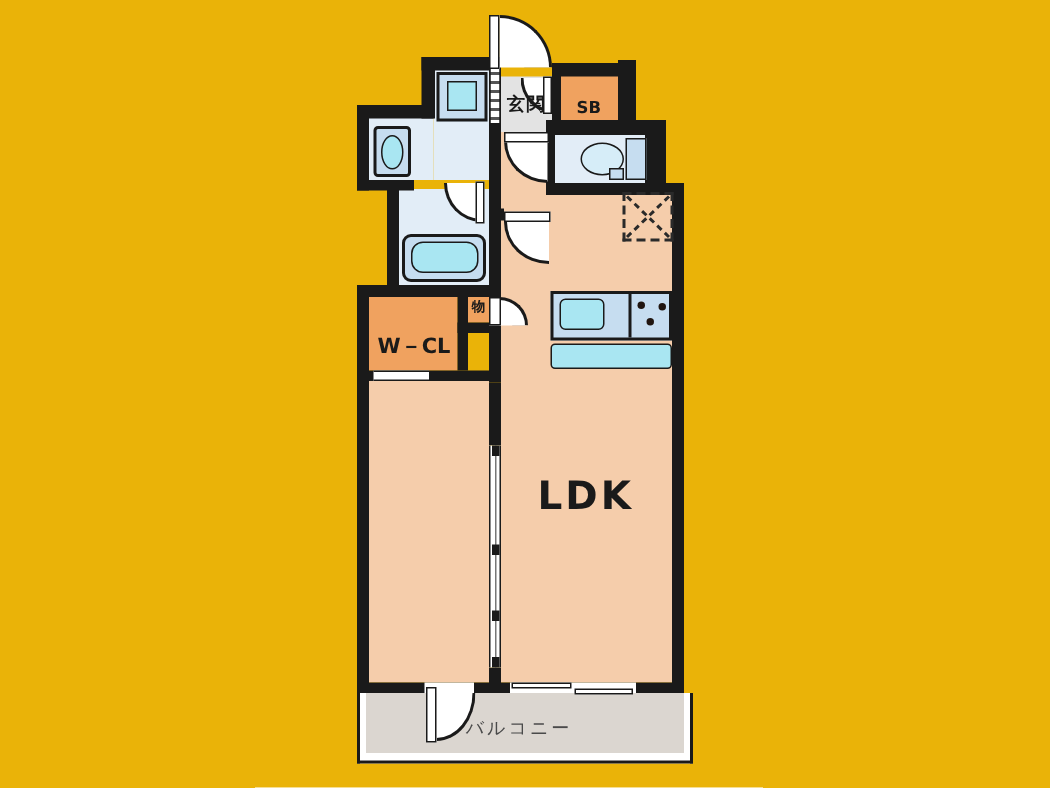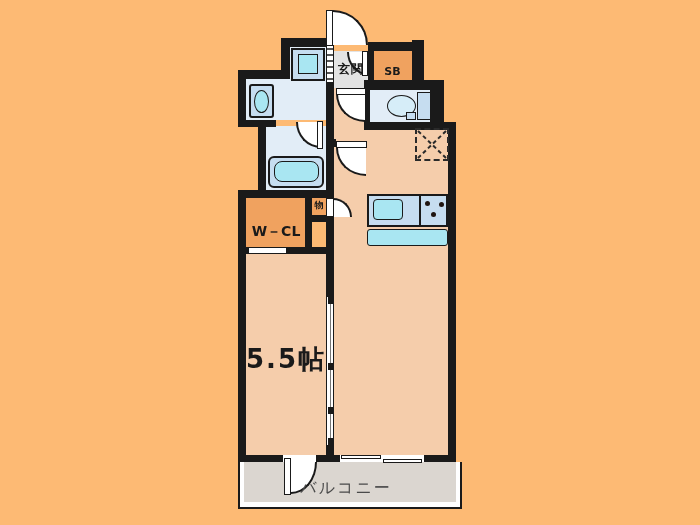--- a/index.html
+++ b/index.html
@@ -1,16 +1,16 @@
 <!DOCTYPE html>
 <html style="--wall: #1a1a1a; --room-peach: #f5cdab; --closet-orange: #f0a25f; --wet-blue: #e2edf7; --fixture-cyan: #a9e6f2; --fixture-blue: #c6ddf0; --genkan-gray: #e3e3e3; --balcony-gray: #dbd6d0; --text-dark: #1a1a1a; --balcony-text: #4a4a4a;"><head>
 <meta charset="utf-8">
 <style>
   html,body{margin:0;padding:0;background:#fff;}
-  #canvas{position:relative;width:700px;height:525px;background:#fdba74;overflow:hidden;
+  #canvas{position:relative;width:700px;height:525px;background:#eab308;overflow:hidden;
           font-family:"DejaVu Sans","Liberation Sans",sans-serif;}
   .abs{position:absolute;box-sizing:border-box;}
   .wall{background:var(--wall);}
   .floor-peach{background:var(--room-peach);}
   .floor-orange{background:var(--closet-orange);}
   .floor-blue{background:var(--wet-blue);}
   .floor-gray{background:var(--genkan-gray);}
   .fix{border:2px solid var(--wall);background:var(--fixture-blue);}
   .fix-thin{border:1px solid var(--wall);background:var(--fixture-cyan);}
   .arc{background:#fff;}
@@ -142,15 +142,15 @@
     <div class="abs dot" style="left:56px;top:5px;"></div>
     <div class="abs dot" style="left:70px;top:6px;"></div>
     <div class="abs dot" style="left:62px;top:16px;"></div>
   </div>
   <div class="abs" style="left:367px;top:229px;width:81px;height:17px;background:var(--fixture-cyan);border:1px solid var(--wall);border-radius:3px;"></div>
 
   <div class="abs lbl" style="left:333px;top:63px;width:36px;font-size:12px;font-weight:600;letter-spacing:1px;">玄関</div>
   <div class="abs lbl" style="left:373px;top:66px;width:39px;font-size:11px;font-weight:700;">SB</div>
   <div class="abs lbl" style="left:246px;top:223px;width:60px;font-size:14px;font-weight:700;">W－CL</div>
   <div class="abs lbl" style="left:311px;top:200px;width:16px;font-size:9px;font-weight:600;">物</div>
-  <div class="abs lbl room-lbl" style="left:236px;top:345px;width:100px;">5.5帖</div>
-  <div class="abs lbl" style="left:296px;top:479px;width:100px;font-size:16px;letter-spacing:2px;color:var(--balcony-text);">バルコニー</div>
+  <div class="abs lbl room-lbl" style="left:338px;top:317px;width:105px;">LDK</div>
+  <div class="abs lbl" style="left:296px;top:479px;width:100px;font-size:12px;letter-spacing:2px;color:var(--balcony-text);">バルコニー</div>
 </div>
 
 </body></html>

